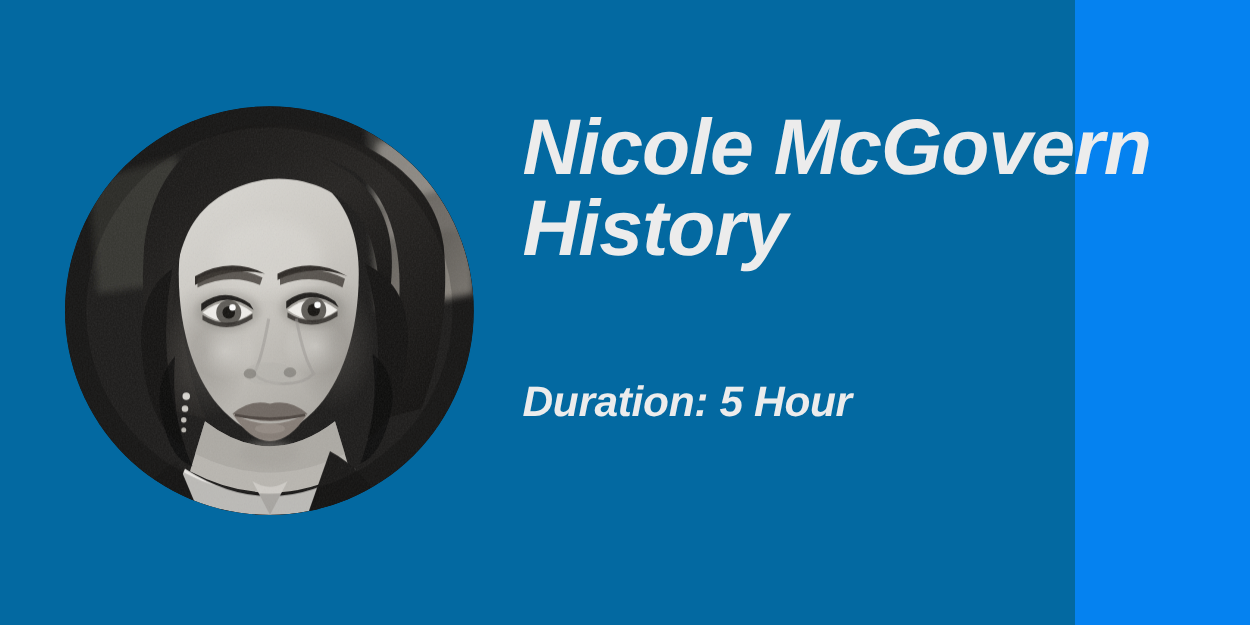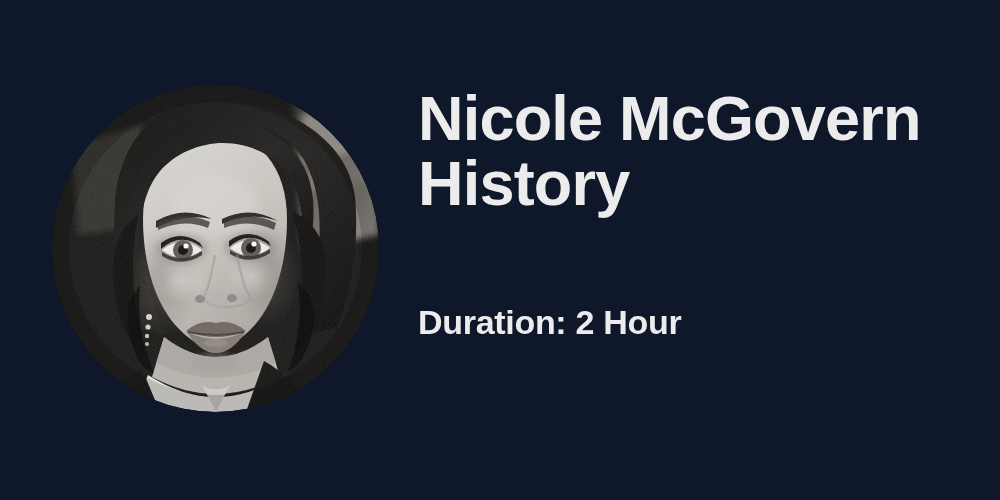--- a/index.html
+++ b/index.html
@@ -10,24 +10,25 @@
   body {
     width: 1000px;
     height: 500px;
     overflow: hidden;
     font-family: "Liberation Sans", sans-serif;
     background: #0582f0;
   }
 
   .card {
     position: relative;
-    width: 1000px;
+    width: 860px;
     height: 500px;
-    background: #0f172a;
+    background: #0369a1;
     box-sizing: border-box;
+    font-style: italic;
   }
 
   
   .avatar {
     position: absolute;
     left: 52px;
     top: 85px;
     width: 327px;
     height: 327px;
     border-radius: 50%;
@@ -233,18 +234,18 @@
       </g>
     </svg>
   </div>
 
   <div class="text-block">
 
     <h1 class="tutor-heading">Nicole McGovern
 History</h1>
 
     <div class="details">
-      <div class="detail-line">Duration: 2 Hour</div>
+      <div class="detail-line">Duration: 5 Hour</div>
     </div>
 
   </div>
 
 </div>
 
 </body></html>

